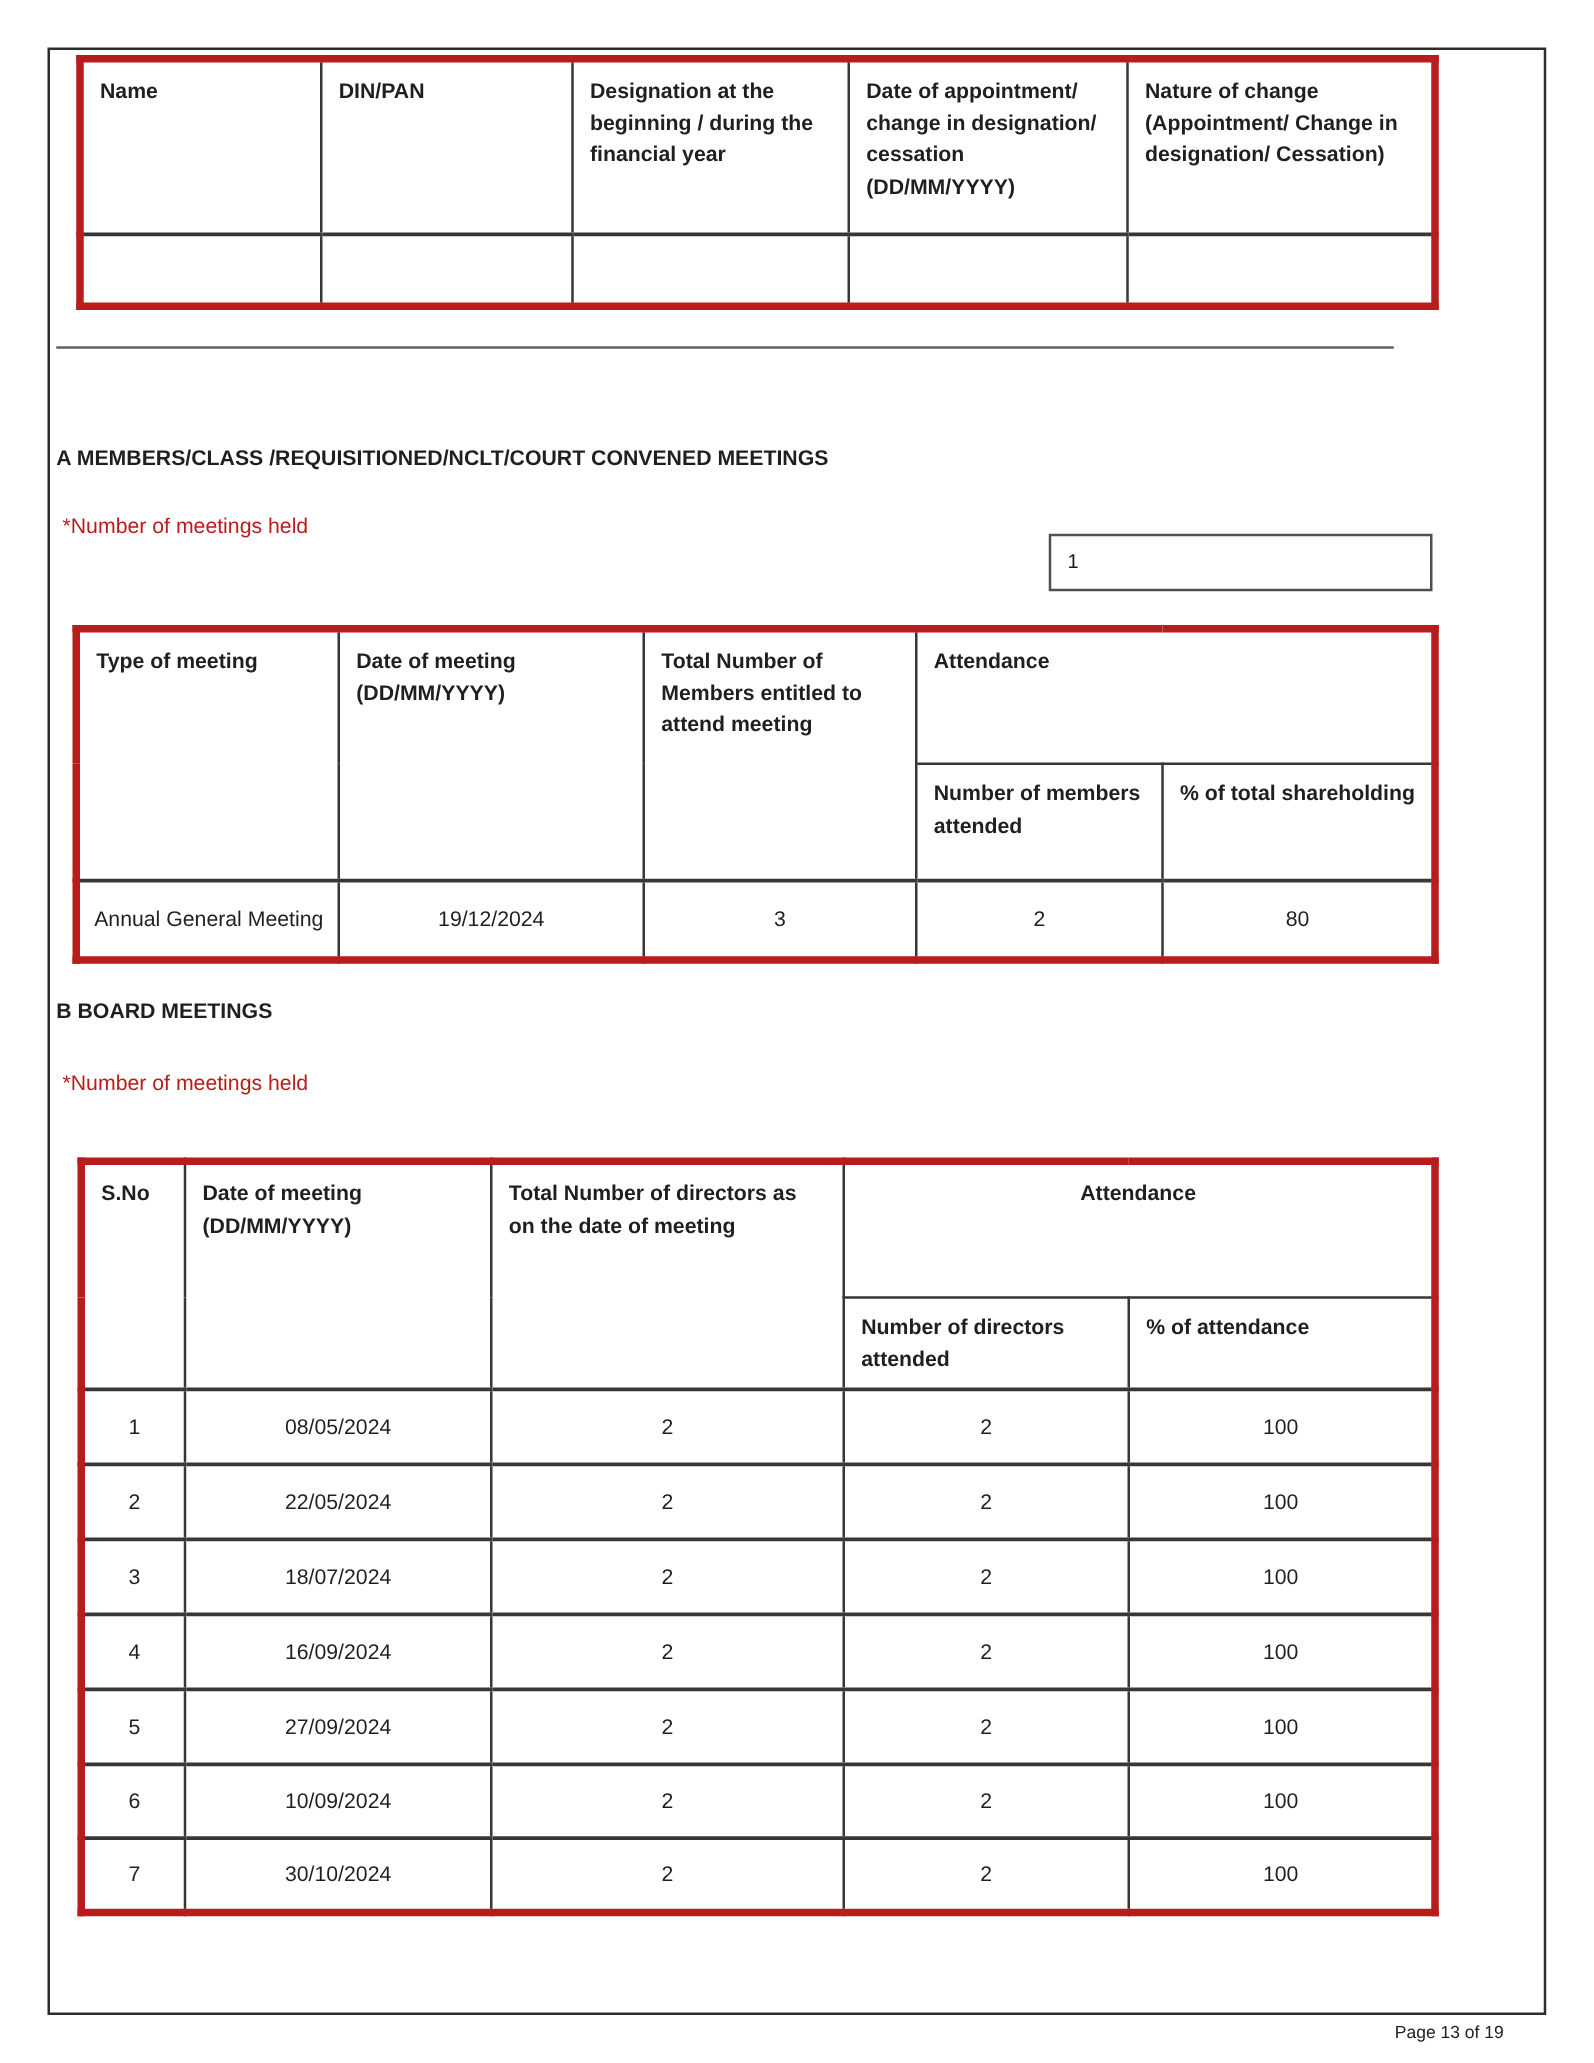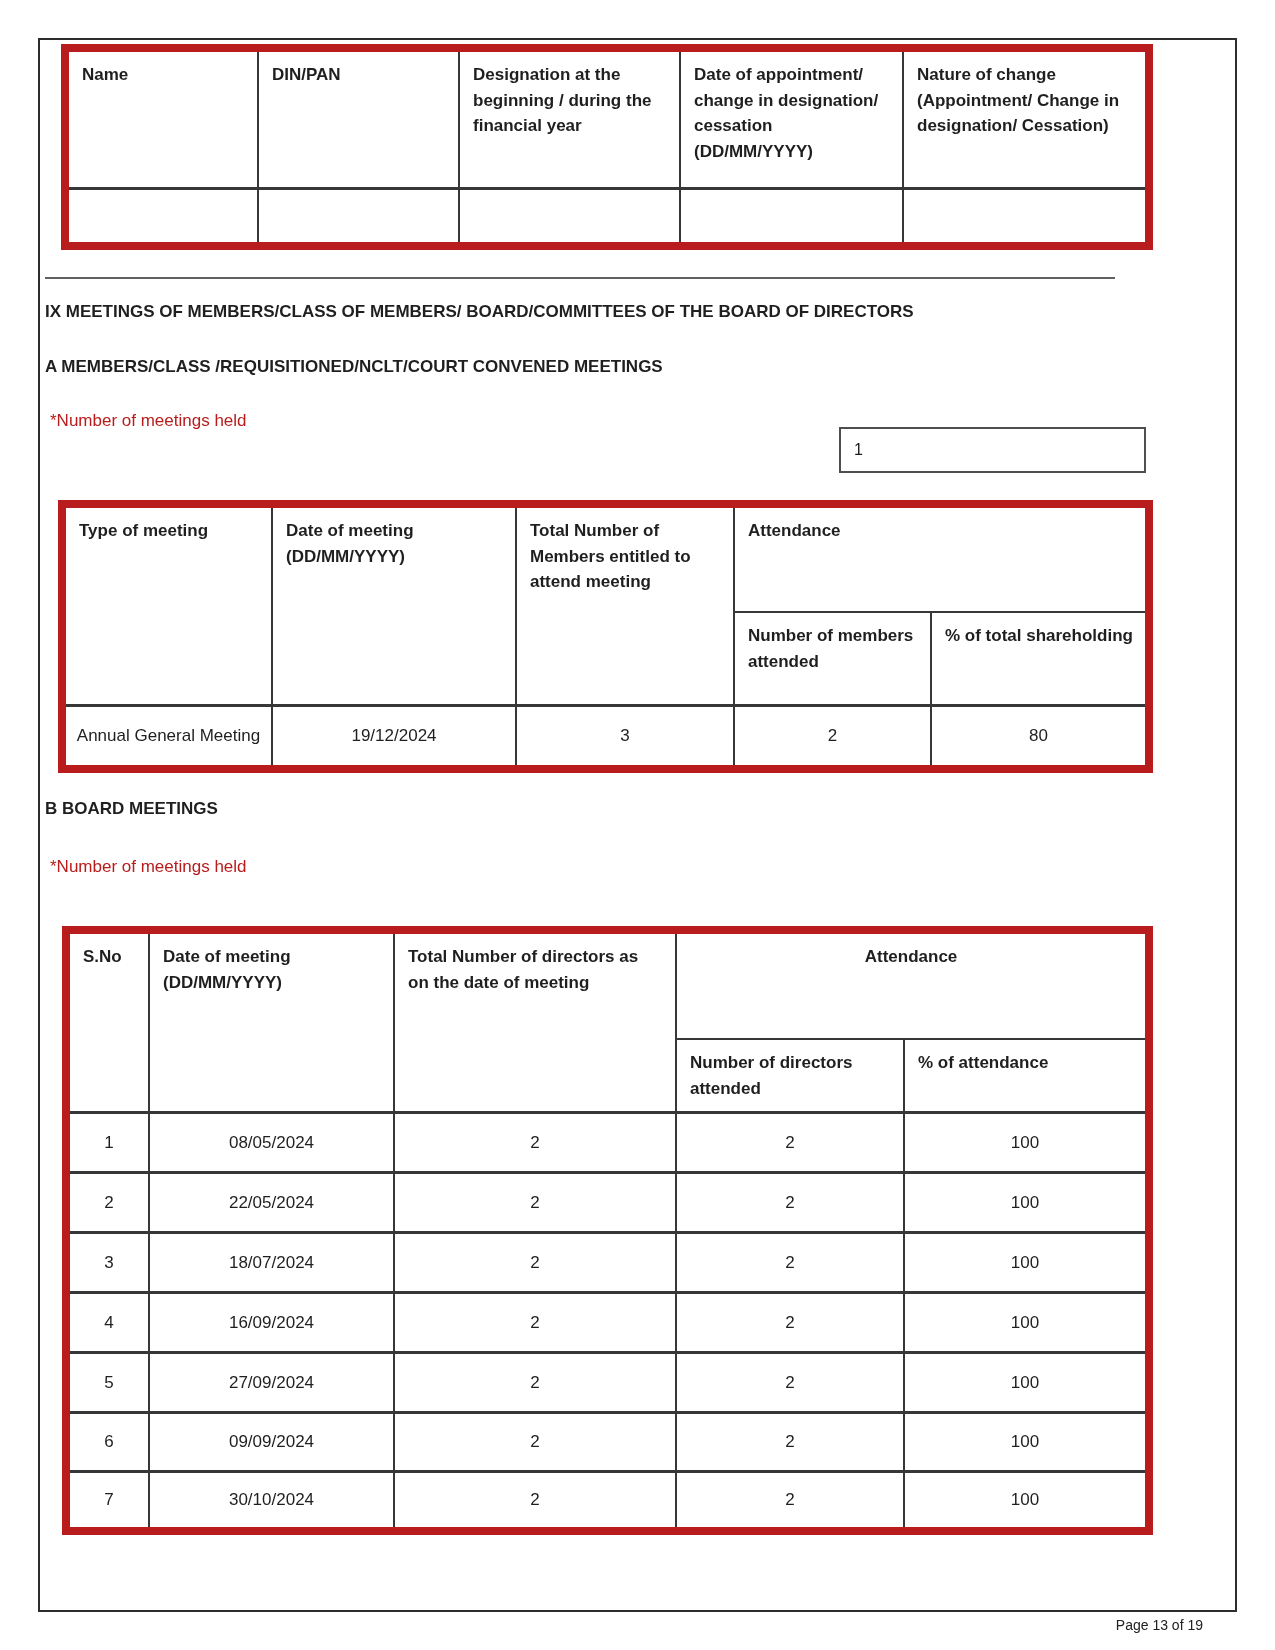--- a/index.html
+++ b/index.html
@@ -6,21 +6,21 @@
   .page{
     position:relative;width:1275px;height:1650px;background:#fff;overflow:hidden;
     font-family:"Liberation Sans","DejaVu Sans",sans-serif;color:#1f1f1f;
   }
   .page-border{
     position:absolute;left:38px;top:38px;width:1199px;height:1574px;
     border:2px solid #2d2d2d;box-sizing:border-box;
   }
   table.tbl{
     border-collapse:collapse;table-layout:fixed;position:absolute;
-    box-sizing:border-box;border:8px solid #b91c1c;
+    box-sizing:border-box;border:6px solid #b91c1c;
   }
   table.tbl th, table.tbl td{
     border:2px solid #373737;box-sizing:border-box;
     font-size:17px;line-height:1.5;color:#1f1f1f;
     padding:10px 13px;vertical-align:top;text-align:left;overflow:hidden;
   }
   table.tbl th{font-weight:bold;}
   table.tbl td.data{
     text-align:center;vertical-align:middle;font-weight:normal;
     border-top-width:3px;padding:4px 8px;
@@ -82,21 +82,20 @@
       <td class="empty"></td>
       <td class="empty"></td>
       <td class="empty"></td>
       <td class="empty"></td>
     </tr>
   </tbody>
     </table>
 
   <div class="separator"></div>
 
-  <div class="heading h-ix">IX MEETINGS OF MEMBERS/CLASS OF MEMBERS/ BOARD/COMMITTEES OF THE BOARD OF DIRECTORS</div>
   <div class="heading h-a">A MEMBERS/CLASS /REQUISITIONED/NCLT/COURT CONVENED MEETINGS</div>
 
   <div class="field-label l-1">*Number of meetings held</div>
   <input class="numbox i-1" type="text" readonly="" value="1" style="">
 
   <table class="tbl tbl-a">
     <colgroup>
       <col style="width:210px">
         <col style="width:244px">
         <col style="width:218px">
@@ -177,21 +176,21 @@
     </tr>
     <tr style="height:60px">
       <td class="data">5</td>
       <td class="data">27/09/2024</td>
       <td class="data">2</td>
       <td class="data">2</td>
       <td class="data">100</td>
     </tr>
     <tr style="height:59px">
       <td class="data">6</td>
-      <td class="data">09/09/2024</td>
+      <td class="data">10/09/2024</td>
       <td class="data">2</td>
       <td class="data">2</td>
       <td class="data">100</td>
     </tr>
     <tr style="height:59px">
       <td class="data">7</td>
       <td class="data">30/10/2024</td>
       <td class="data">2</td>
       <td class="data">2</td>
       <td class="data">100</td>

